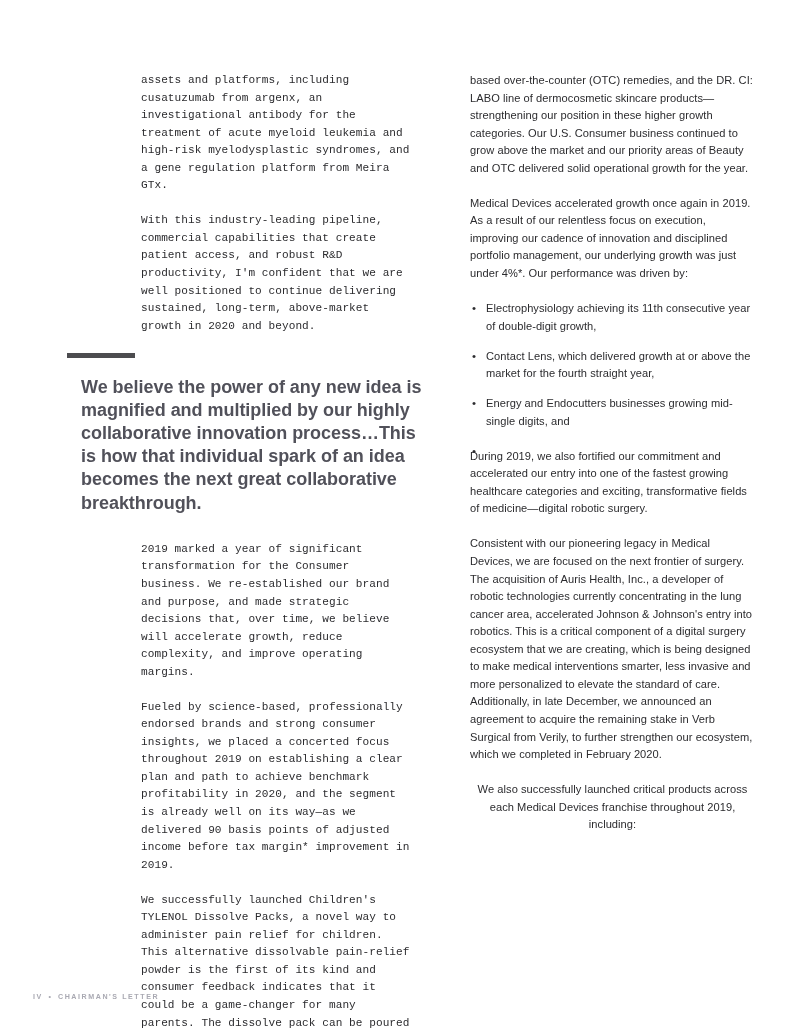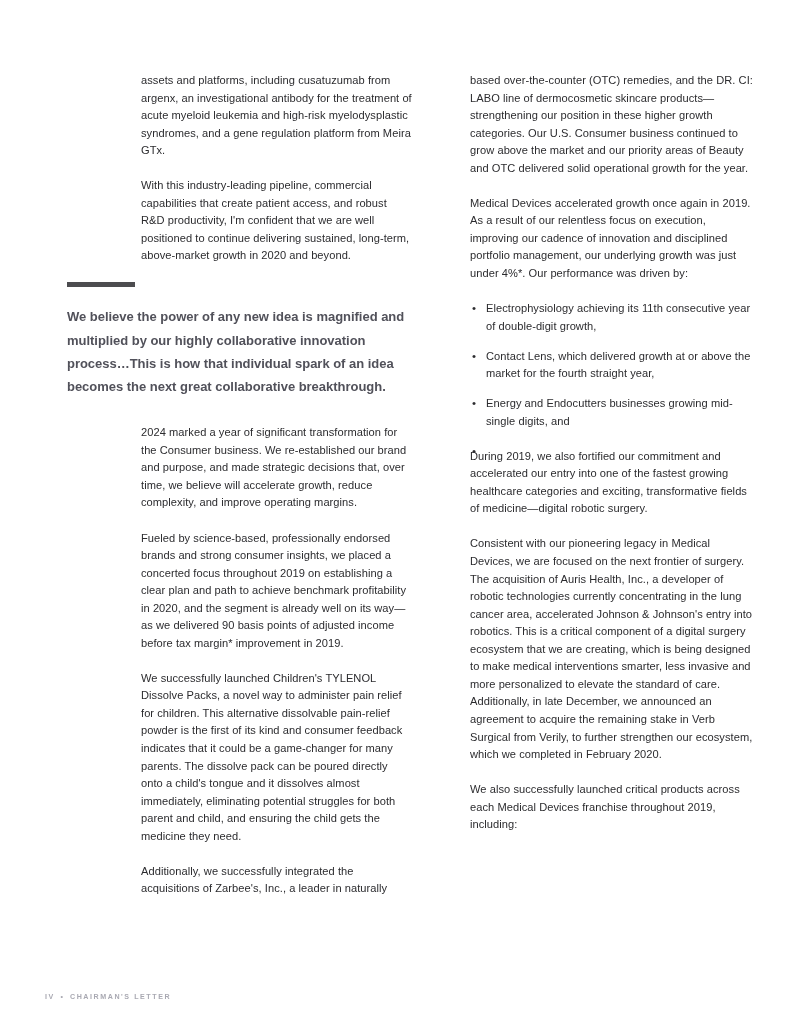--- a/index.html
+++ b/index.html
@@ -39,24 +39,24 @@
   }
 
   
   .para {
     font-size: 11.1px;
     line-height: 17.55px;
     color: #2b2b2e;
     margin: 0 0 17.5px 0;
     letter-spacing: 0.005em;
   }
-  .para:last-child { margin-bottom: 0; }
+  .para:last-child { margin-bottom: 0; text-align: center; }
 
   
-  .indent { margin-left: 74px; }
+  .indent { margin-left: 74px; font-family: Liberation Mono, monospace; }
   .col-left .indent { width: 271px; }
 
   
   .sec-head {
     font-size: 11.1px;
     line-height: 17.55px;
     color: #1f1f22;
     font-weight: bold;
     margin: 0;
     letter-spacing: 0.005em;
@@ -66,25 +66,25 @@
   .pullquote-wrap {
     margin: 0 0 26px 0;
   }
   .pq-rule {
     width: 68px;
     height: 5px;
     background: #4c4c4f;
     margin: 0 0 18px 0;
   }
   .pullquote {
-    font-size: 13px;
+    font-size: 18px;
     line-height: 23.2px;
     font-weight: bold;
     color: #51515a;
-    margin: 0;
+    margin: 14px;
     letter-spacing: -0.002em;
     width: 345px;
   }
 
   
   .bullets {
     margin: 0 0 17.5px 0;
     padding: 0;
     list-style: none;
   }
@@ -103,21 +103,21 @@
     left: 2px;
     top: 0;
     font-size: 11.5px;
     line-height: 17.55px;
     color: #2b2b2e;
   }
 
   
   .footer {
     position: absolute;
-    left: 45px;
+    left: 33px;
     top: 992px;
     font-size: 7.1px;
     line-height: 10px;
     color: #a9a9b2;
     letter-spacing: 0.22em;
     font-weight: bold;
     white-space: nowrap;
   }
   .footer .sep { margin: 0 2px; }
 </style>
@@ -131,21 +131,21 @@
     <p class="para indent">assets and platforms, including cusatuzumab from argenx, an investigational antibody for the treatment of acute myeloid leukemia and high-risk myelodysplastic syndromes, and a gene regulation platform from Meira GTx.</p>
 
     <p class="para indent">With this industry-leading pipeline, commercial capabilities that create patient access, and robust R&amp;D productivity, I'm confident that we are well positioned to continue delivering sustained, long-term, above-market growth in 2020 and beyond.</p>
 
     <div class="pullquote-wrap">
       <div class="pq-rule"></div>
       <p class="pullquote">We believe the power of any new idea is magnified and multiplied by our highly collaborative innovation process…This is how that individual spark of an idea becomes the next great collaborative breakthrough.</p>
     </div>
 
 
-    <p class="para indent">2024 marked a year of significant transformation for the Consumer business. We re-established our brand and purpose, and made strategic decisions that, over time, we believe will accelerate growth, reduce complexity, and improve operating margins.</p>
+    <p class="para indent">2019 marked a year of significant transformation for the Consumer business. We re-established our brand and purpose, and made strategic decisions that, over time, we believe will accelerate growth, reduce complexity, and improve operating margins.</p>
 
     <p class="para indent">Fueled by science-based, professionally endorsed brands and strong consumer insights, we placed a concerted focus throughout 2019 on establishing a clear plan and path to achieve benchmark profitability in 2020, and the segment is already well on its way—as we delivered 90 basis points of adjusted income before tax margin* improvement in 2019.</p>
 
     <p class="para indent">We successfully launched Children's TYLENOL Dissolve Packs, a novel way to administer pain relief for children. This alternative dissolvable pain-relief powder is the first of its kind and consumer feedback indicates that it could be a game-changer for many parents. The dissolve pack can be poured directly onto a child's tongue and it dissolves almost immediately, eliminating potential struggles for both parent and child, and ensuring the child gets the medicine they need.</p>
 
     <p class="para indent">Additionally, we successfully integrated the acquisitions of Zarbee's, Inc., a leader in naturally</p>
   </div>
 
   <div class="col col-right">
 

